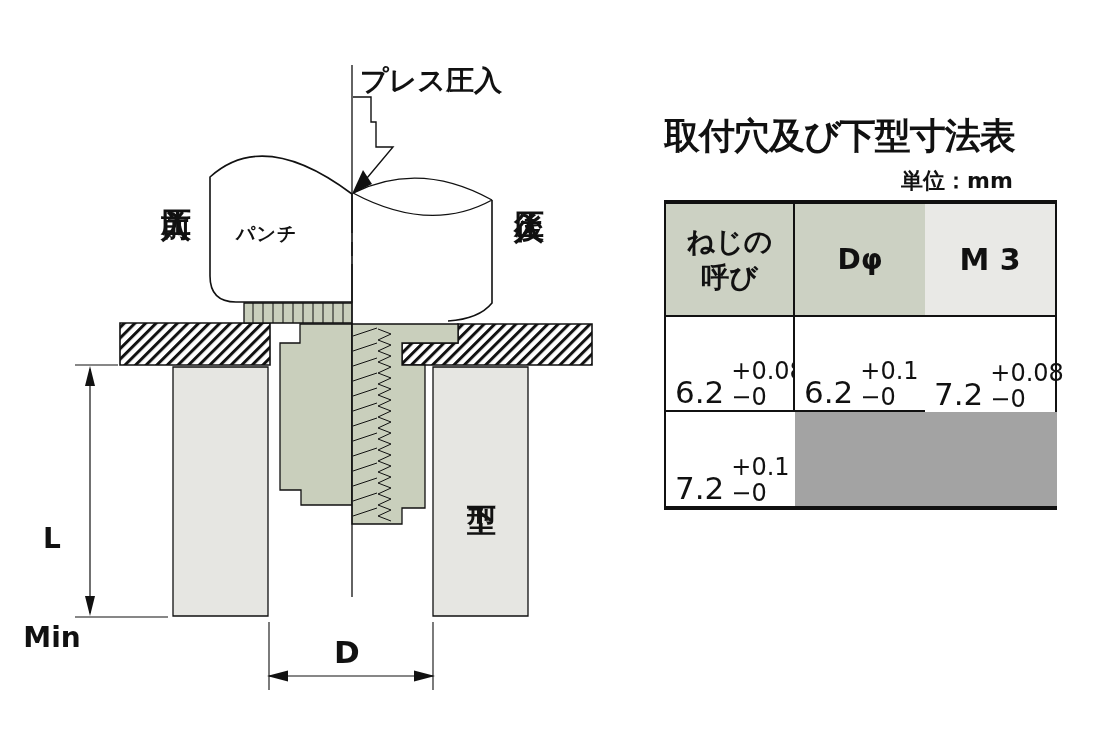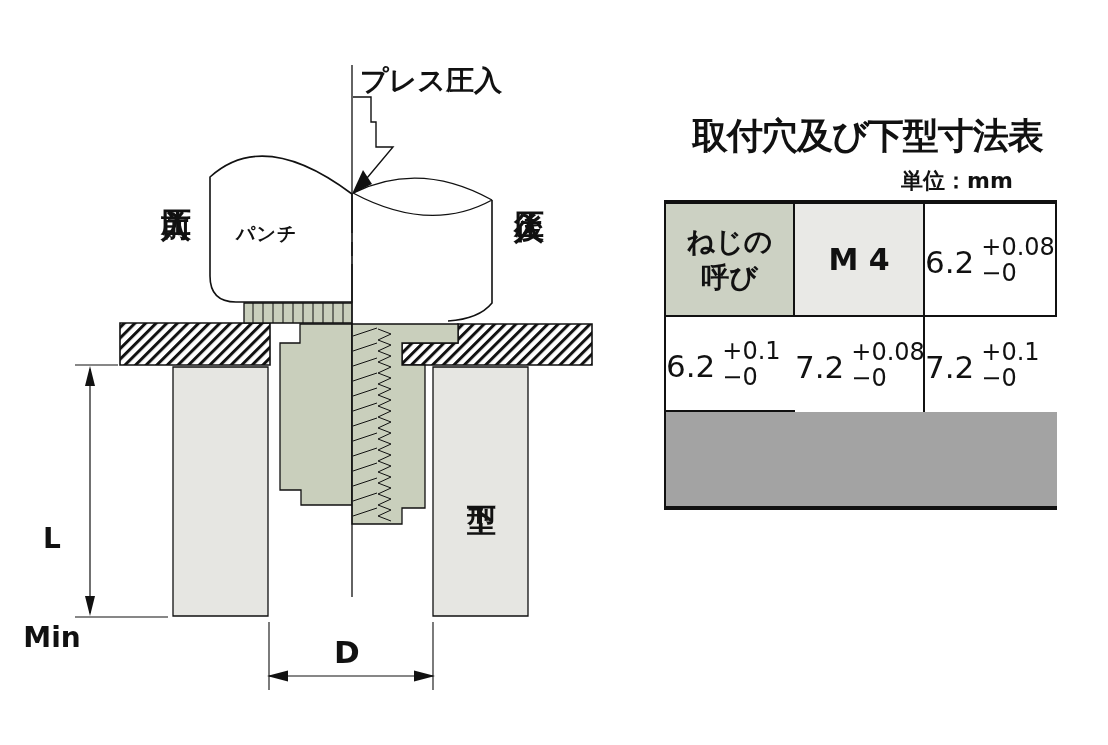--- a/index.html
+++ b/index.html
@@ -20,35 +20,35 @@
   
   .press-lbl{left:360px;top:62px;font-size:28px;}
   .before-lbl{left:155px;top:186px;font-size:30px;}
   .punch-lbl{left:236px;top:221px;font-size:19px;letter-spacing:1px;}
   .after-lbl{left:508px;top:188px;font-size:30px;}
   .die-lbl{left:462px;top:483px;font-size:29px;}
   .lmin-lbl{left:16px;top:456px;width:72px;text-align:center;font-size:28px;line-height:33px;}
   .d-lbl{left:334px;top:634px;font-size:31px;}
 
   
-  .tbl-title{left:664px;top:112px;font-size:36px;letter-spacing:-1px;margin-left:28px;}
+  .tbl-title{left:664px;top:112px;font-size:36px;letter-spacing:-1px;}
   .tbl-unit{left:857px;top:166px;width:200px;text-align:center;font-size:22px;}
   .dim-table{
     position:absolute;left:664px;top:200px;width:393px;box-sizing:border-box;
     border-top:4px solid var(--ink);border-bottom:4px solid var(--ink);
     border-left:2px solid var(--ink);
     display:grid;grid-template-columns:129px 130px 132px;
     grid-template-rows:113px 95px 94px;background:#a3a3a3;
   }
   .cell{box-sizing:border-box;display:flex;align-items:center;justify-content:center;}
   .v-sep{border-right:2px solid var(--ink);}
   .h-sep{border-bottom:2px solid var(--ink);}
   .hdr{background:var(--header_green);font-weight:bold;font-size:28px;text-align:center;line-height:36px;}
   .rowname{background:var(--row_gray);font-weight:bold;font-size:30px;}
-  .val{justify-content:flex-start;background:#fff;}
+  .val{justify-content:flex-start;padding-left:9px;background:#fff;align-items:flex-end;}
   .val .base{font-size:31px;margin-top:4px;}
   .val .tol{margin-left:7px;font-size:24px;line-height:26px;text-align:left;}
 </style>
 </head>
 <body>
 
 <div class="stage">
 
   <svg width="1108" height="745" viewBox="0 0 1108 745">
     <defs>
@@ -120,22 +120,25 @@
   <div class="lbl tbl-unit">単位：mm</div>
 
   <div class="dim-table">
 
     <div class="cell hdr v-sep h-sep">
       <div>
         <div>ねじの</div>
         <div>呼び</div>
       </div>
     </div>
+    <div class="cell hdr h-sep">
+      <div>Dφ</div>
+    </div>
 
-    <div class="cell rowname v-sep h-sep">M 4</div>
+    <div class="cell rowname v-sep h-sep">M 3</div>
     <div class="cell val v-sep h-sep">
       <span class="base">6.2</span>
       <span class="tol">
         <div>+0.08</div>
         <div>−0</div>
       </span>
     </div>
     <div class="cell val h-sep">
       <span class="base">6.2</span>
       <span class="tol">

